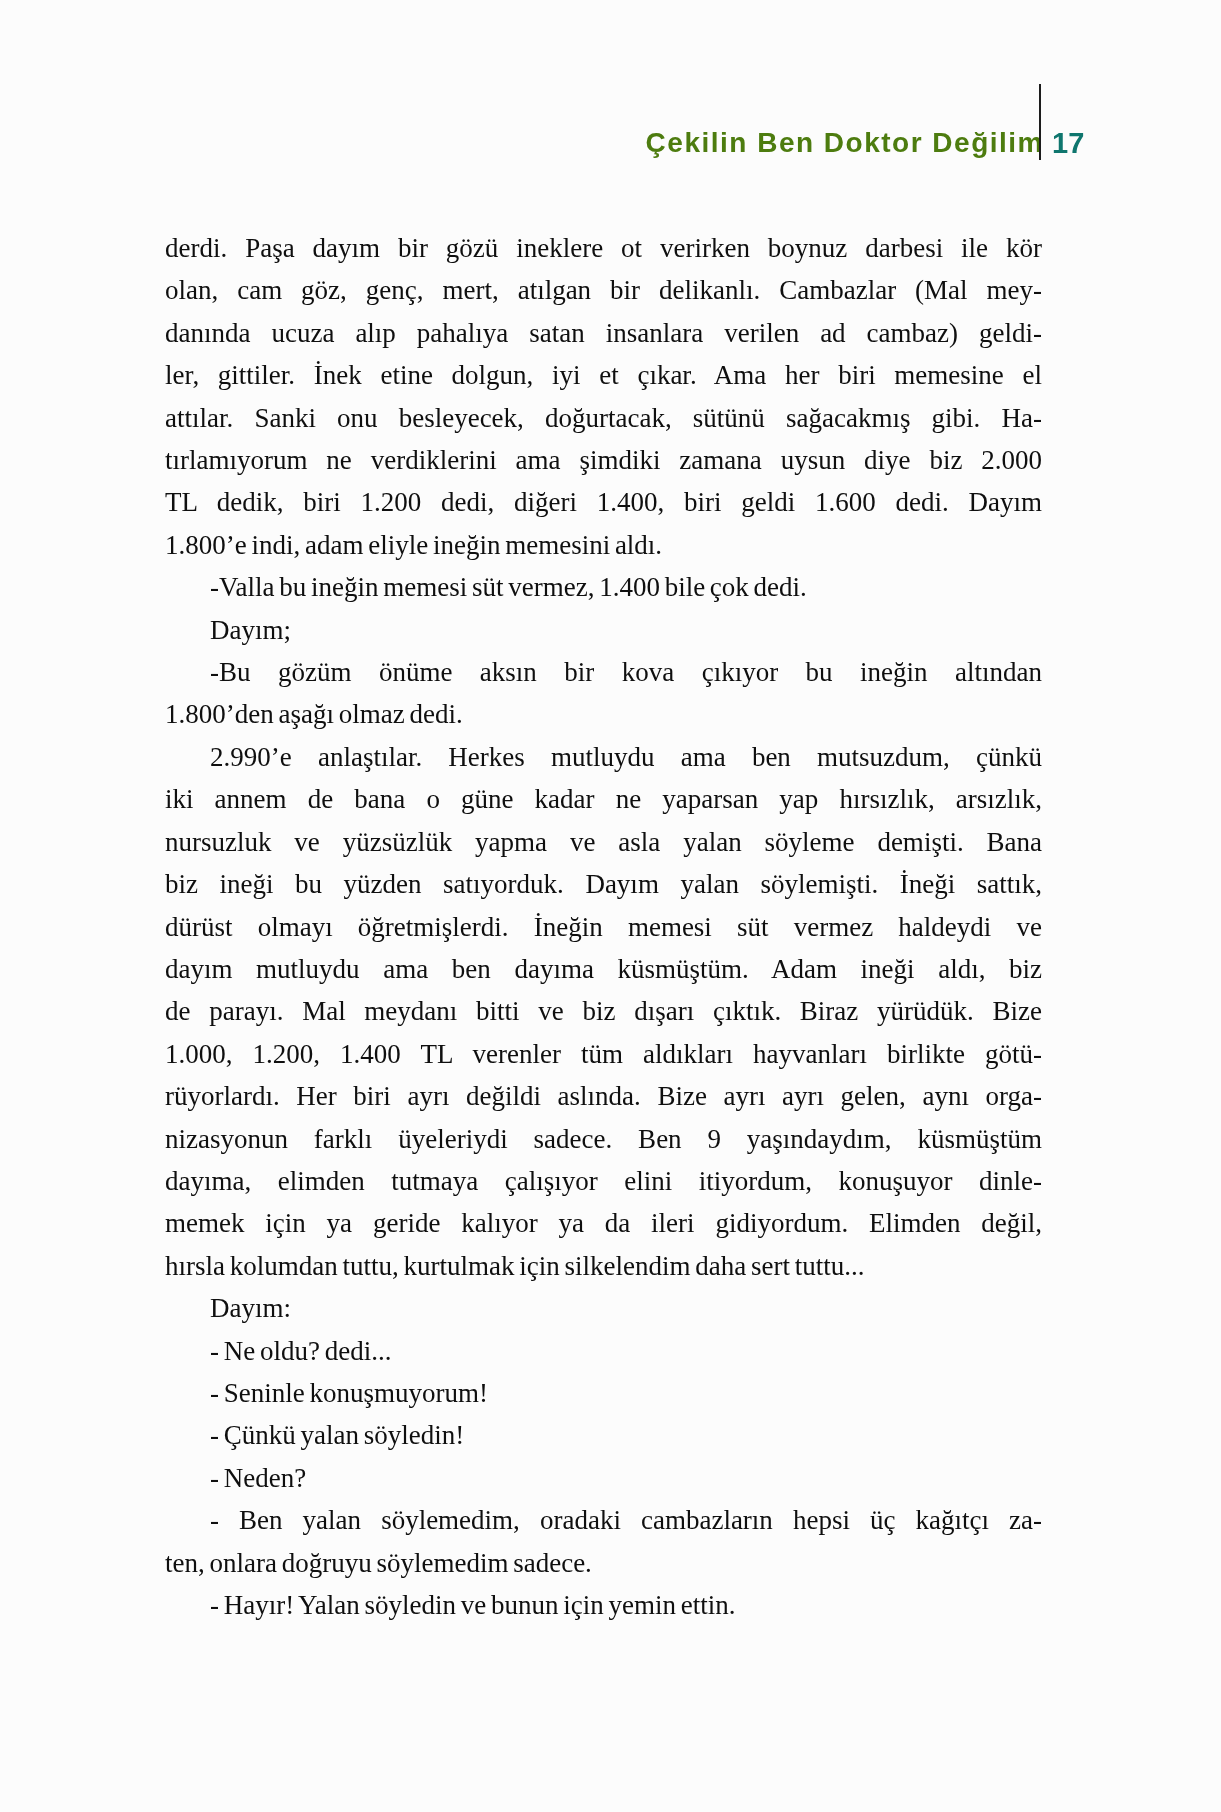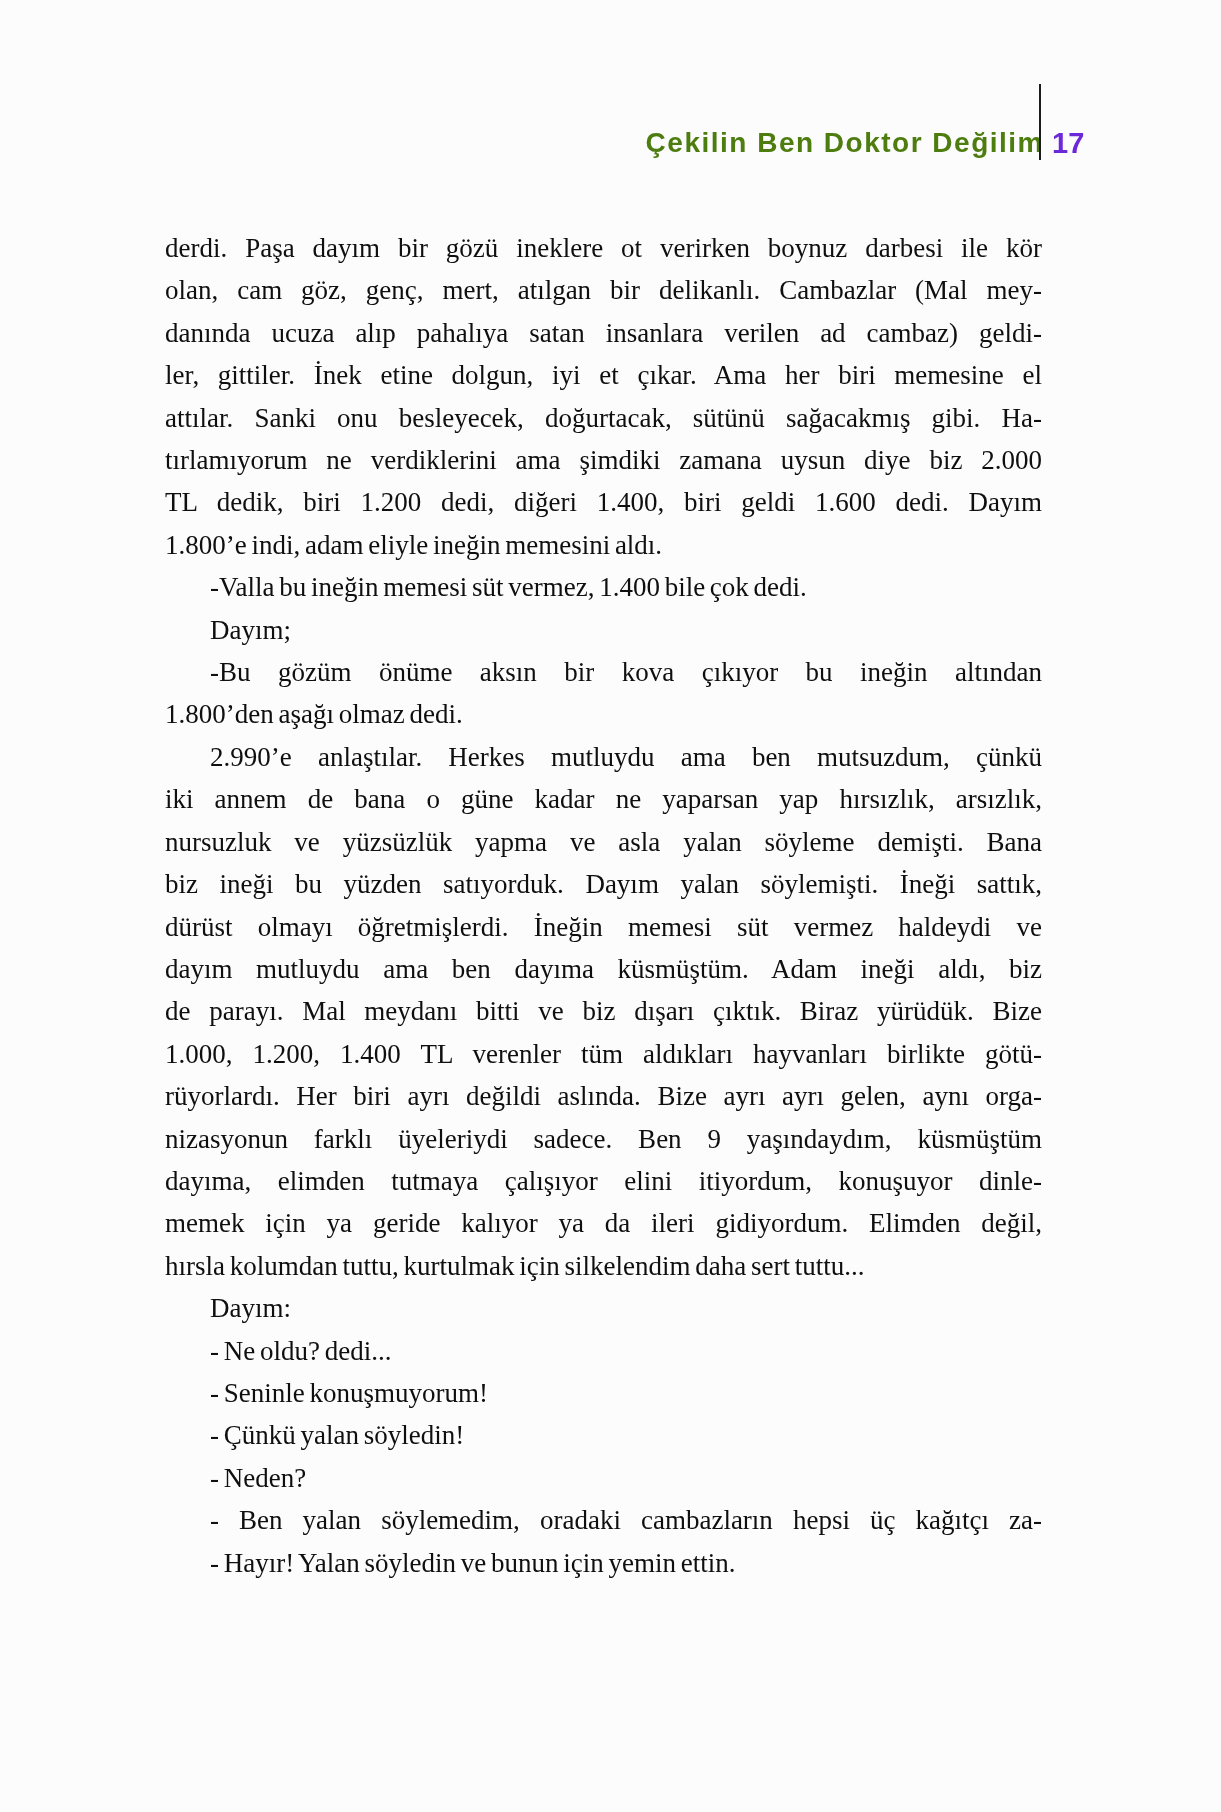--- a/index.html
+++ b/index.html
@@ -40,21 +40,21 @@
     background: #1c1c1c;
   }
   .header-page-number {
     position: absolute;
     left: 1052px;
     top: 127px;
     font-family: "Liberation Sans", sans-serif;
     font-weight: 700;
     font-size: 29px;
     line-height: 32px;
-    color: #6d28d9;
+    color: #0f766e;
   }
   .text-block {
     position: absolute;
     left: 165px;
     top: 227px;
     width: 877px;
     font-size: 27px;
     line-height: 42.4px;
     word-spacing: -2px;
   }
@@ -123,17 +123,18 @@
       <div class="line">- Seninle konuşmuyorum!</div>
     </div>
     <div class="para indent">
       <div class="line">- Çünkü yalan söyledin!</div>
     </div>
     <div class="para indent">
       <div class="line">- Neden?</div>
     </div>
     <div class="para indent">
       <div class="line justify">- Ben yalan söylemedim, oradaki cambazların hepsi üç kağıtçı za-</div>
+      <div class="line">ten, onlara doğruyu söylemedim sadece.</div>
     </div>
     <div class="para indent">
       <div class="line">- Hayır! Yalan söyledin ve bunun için yemin ettin.</div>
     </div>
   </main>
 
 </body></html>

